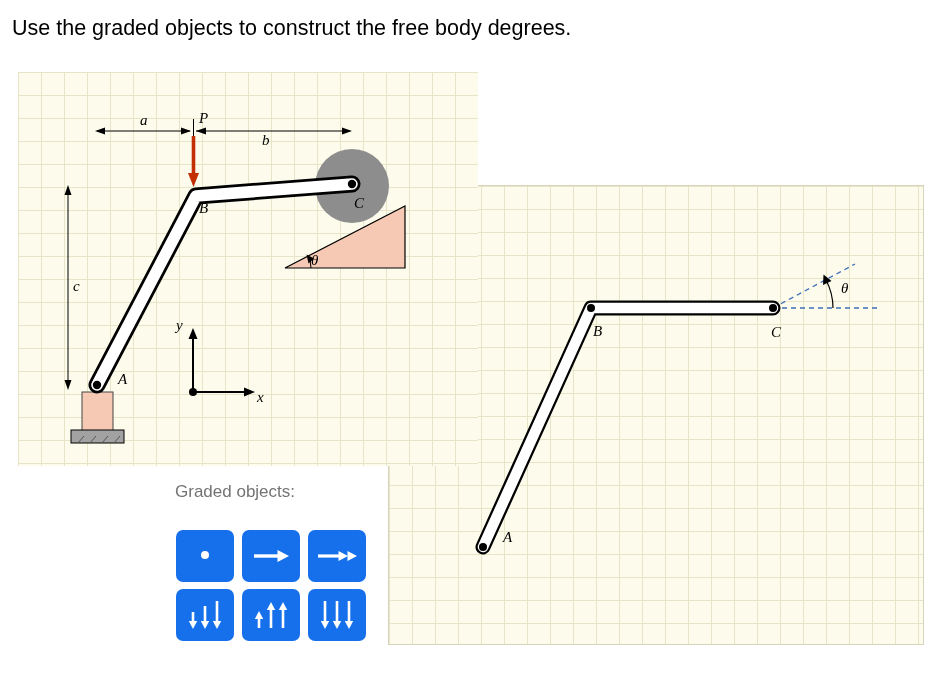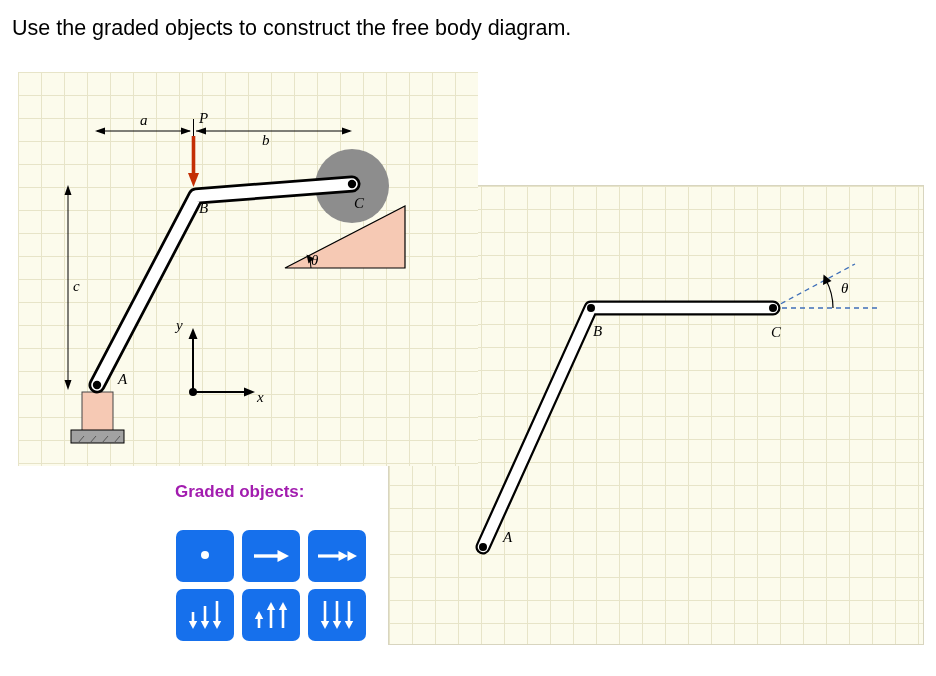--- a/index.html
+++ b/index.html
@@ -13,34 +13,34 @@
                      linear-gradient(to bottom,var(--grid-line,#e7e4c8) 1px,transparent 1px);
     background-size:23px 23px;}
   #left-figure{left:18px;top:72px;width:460px;height:394px;z-index:2;}
   #fbd-canvas{left:388px;top:185px;width:534px;height:458px;z-index:1;border:1px solid #d8d5bf;}
   .svgfill{position:absolute;inset:0;width:100%;height:100%;display:block;}
 
   .fig-label{font-family:"Liberation Serif",serif;font-style:italic;font-size:15px;fill:#000;}
   .dim{stroke:#000;stroke-width:1;}
   .dash-blue{stroke:var(--dashed-blue,#3f6fb8);stroke-width:1.3;stroke-dasharray:5 4;fill:none;}
 
-  .graded-heading{position:absolute;left:175px;top:482px;font-size:17px;font-weight:bold;color:#a21caf;z-index:3;}
+  .graded-heading{position:absolute;left:175px;top:482px;font-size:17px;font-weight:normal;color:#737373;z-index:3;}
   .buttons{position:absolute;left:176px;top:530px;display:grid;
            grid-template-columns:repeat(3,58px);grid-auto-rows:52px;gap:7px 8px;z-index:3;}
   .gbtn{background:var(--accent-blue,#1670ec);border:none;border-radius:7px;
         display:flex;align-items:center;justify-content:center;padding:0;cursor:pointer;}
   .gbtn svg{display:block;}
   .tolerance{position:absolute;left:388px;top:648px;width:534px;font-size:12.6px;color:#1a1a1a;z-index:3;}
 </style>
 </head>
 <body>
 
 <div class="page">
 
-  <div class="title">Use the graded objects to construct the free body diagram.</div>
+  <div class="title">Use the graded objects to construct the free body degrees.</div>
 
   <div class="gridpanel" id="left-figure">
     <svg class="svgfill" viewBox="0 0 460 394">
 
       <rect x="64" y="320" width="31" height="40" fill="var(--incline-pink,#f6c9b4)" stroke="#444" stroke-width="1"></rect>
       <rect x="53" y="358" width="53" height="13" fill="#a2a2a2" stroke="#000" stroke-width="1"></rect>
       <g stroke="#555" stroke-width="1">
         <line x1="60" y1="371" x2="66" y2="364"></line>
         <line x1="72" y1="371" x2="78" y2="364"></line>
         <line x1="84" y1="371" x2="90" y2="364"></line>

